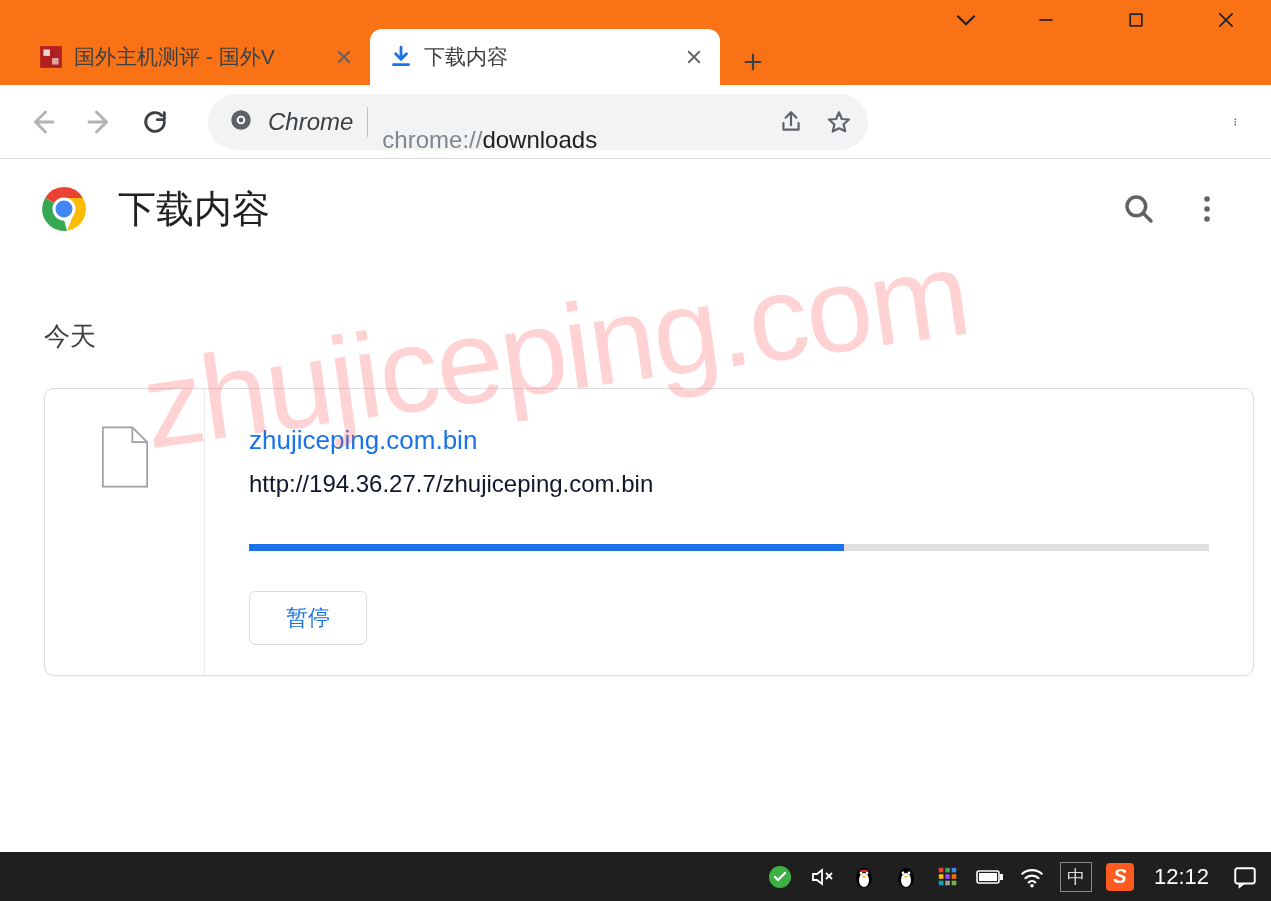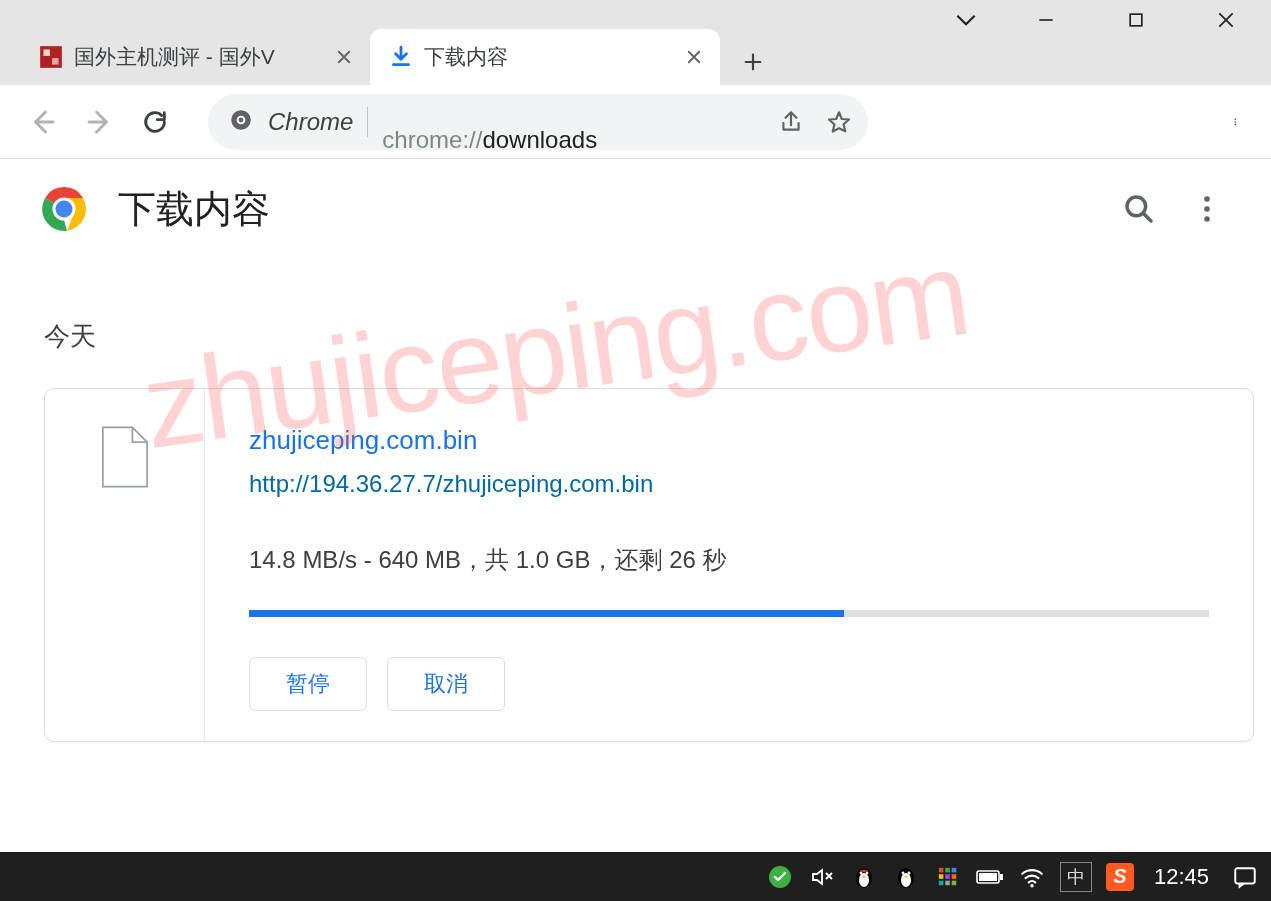--- a/index.html
+++ b/index.html
@@ -1,20 +1,20 @@
 <!DOCTYPE html>
 <html><head>
 <meta charset="utf-8">
 <style>
   * { box-sizing: border-box; margin: 0; padding: 0; }
   html, body { width: 1271px; height: 901px; font-family: "Segoe UI", "Microsoft YaHei", Arial, sans-serif; background: #fff; overflow: hidden; position: relative; }
   
   .watermark { position: absolute; top: 280px; left: 140px; transform: rotate(-8deg); font-size: 120px; font-weight: 500; color: rgba(255,80,80,0.25); pointer-events: none; z-index: 5; white-space: nowrap; letter-spacing: -2px; }
   
-  .title-bar { height: 85px; background: #e5e5e5; display:flex; align-items:flex-start; position:relative; }
+  .title-bar { height: 85px; background: #f97316; display:flex; align-items:flex-start; position:relative; }
   .tabs-row { display:flex; align-items:flex-end; height:85px; padding-left:20px; }
   .tab { display:flex; align-items:center; height:56px; border-radius:12px 12px 0 0; padding:0 14px 0 18px; gap:10px; position:relative; margin-top:29px; }
   .tab.inactive { background: transparent; width: 350px; }
   .tab.active { background:#fff; width:350px; }
   .tab .favicon { width:26px; height:26px; display:flex; align-items:center; justify-content:center; flex-shrink:0; }
   .tab .title { font-size:21px; color:#3c4043; white-space:nowrap; overflow:hidden; text-overflow:ellipsis; flex:1; }
   .tab .close { width:24px; height:24px; display:flex; align-items:center; justify-content:center; color:#5f6368; cursor:pointer; border-radius:50%; }
   .new-tab { width:46px; height:46px; display:flex; align-items:center; justify-content:center; margin-top:34px; margin-left:10px; cursor:pointer; border-radius:50%; }
   .new-tab svg { width:22px; height:22px; }
   
@@ -40,21 +40,21 @@
   .dl-header .spacer { flex:1; }
   .dl-header .hbtn { width:48px; height:48px; display:flex; align-items:center; justify-content:center; cursor:pointer; color:#5f6368; border-radius:50%; margin-left:20px; }
   
   .content { padding: 60px 0 0 44px; position:relative; }
   .section-label { font-size:26px; color:#3c4043; margin-bottom:34px; }
   .card { width:1210px; border:1px solid #dadce0; border-radius:10px; background:#fff; display:flex; padding:0; box-shadow:0 1px 2px rgba(0,0,0,0.04); position:relative; }
   .card-left { width:160px; border-right:1px solid #e8eaed; display:flex; align-items:flex-start; justify-content:center; padding-top:36px; }
   .file-icon { width:50px; height:64px; }
   .card-right { flex:1; padding:36px 44px 30px 44px; }
   .file-name { font-size:26px; color:#1a73e8; margin-bottom:14px; cursor:pointer; }
-  .file-url { font-size:24px; color:#0369a1; margin-bottom:46px; }
+  .file-url { font-size:24px; color:#0f172a; margin-bottom:46px; }
   .file-status { font-size:24px; color:#3c4043; margin-bottom:34px; }
   .progress-track { width:100%; height:7px; background:#e0e0e0; position:relative; margin-bottom:40px; }
   .progress-fill { position:absolute; left:0; top:0; height:100%; background:#1a73e8; }
   .card-actions { display:flex; gap:20px; }
   .act-btn { height:54px; padding:0 36px; border:1px solid #dadce0; border-radius:6px; background:#fff; color:#1a73e8; font-size:22px; cursor:pointer; display:flex; align-items:center; }
   
   .taskbar { position:absolute; left:0; right:0; bottom:0; height:49px; background:#1f1f1f; display:flex; align-items:center; justify-content:flex-end; padding:0 12px 0 0; gap:14px; color:#fff; }
   .tray-icon { width:28px; height:28px; display:flex; align-items:center; justify-content:center; }
   .clock { font-size:22px; color:#fff; margin:0 8px 0 6px; }
   .ime-box { border:1px solid #888; padding:2px 6px; font-size:18px; color:#ddd; }
@@ -211,27 +211,25 @@
       <span class="file-icon">
         <svg viewBox="0 0 40 52" width="50" height="64">
           <path d="M2 2 h24 l12 12 v36 h-36 Z" fill="#fff" stroke="#9aa0a6" stroke-width="1.4"></path>
           <path d="M26 2 v12 h12" fill="none" stroke="#9aa0a6" stroke-width="1.4"></path>
         </svg>
       </span>
     </div>
     <div class="card-right">
       <div class="file-name">zhujiceping.com.bin</div>
       <div class="file-url">http://194.36.27.7/zhujiceping.com.bin</div>
-      <div class="file-status">14.8 MB/s - 640 MB，共 1.0 GB，还剩 26 秒</div>
       <div class="progress-track">
         <div class="progress-fill" style="width:62%"></div>
       </div>
       <div class="card-actions">
         <button class="act-btn">暂停</button>
-        <button class="act-btn">取消</button>
       </div>
     </div>
   </div>
 </div>
 
 <div class="taskbar">
   <span class="tray-icon">
     <svg viewBox="0 0 24 24" width="24" height="24">
         <circle cx="12" cy="12" r="11" fill="#3cb043"></circle>
         <path d="M7 12 l3 3 l7 -7" stroke="#fff" stroke-width="2.4" fill="none" stroke-linecap="round" stroke-linejoin="round"></path>
@@ -283,20 +281,20 @@
       </svg>
   </span>
   <span class="tray-icon">
     <svg viewBox="0 0 24 24" width="26" height="26">
         <path d="M3 9 a14 14 0 0 1 18 0 M6 13 a9 9 0 0 1 12 0 M9 17 a4.5 4.5 0 0 1 6 0" stroke="#fff" stroke-width="2" fill="none" stroke-linecap="round"></path>
         <circle cx="12" cy="20" r="1.6" fill="#fff"></circle>
       </svg>
   </span>
   <span class="ime-box">中</span>
   <span class="sogou-box">S</span>
-  <span class="clock">12:45</span>
+  <span class="clock">12:12</span>
   <span class="tray-icon">
     <svg viewBox="0 0 24 24" width="26" height="26">
         <rect x="3" y="4" width="18" height="14" rx="2" stroke="#fff" stroke-width="1.8" fill="none"></rect>
         <path d="M7 18 v3 l4 -3" stroke="#fff" stroke-width="1.8" fill="none"></path>
       </svg>
   </span>
 </div>
 
 </body></html>

